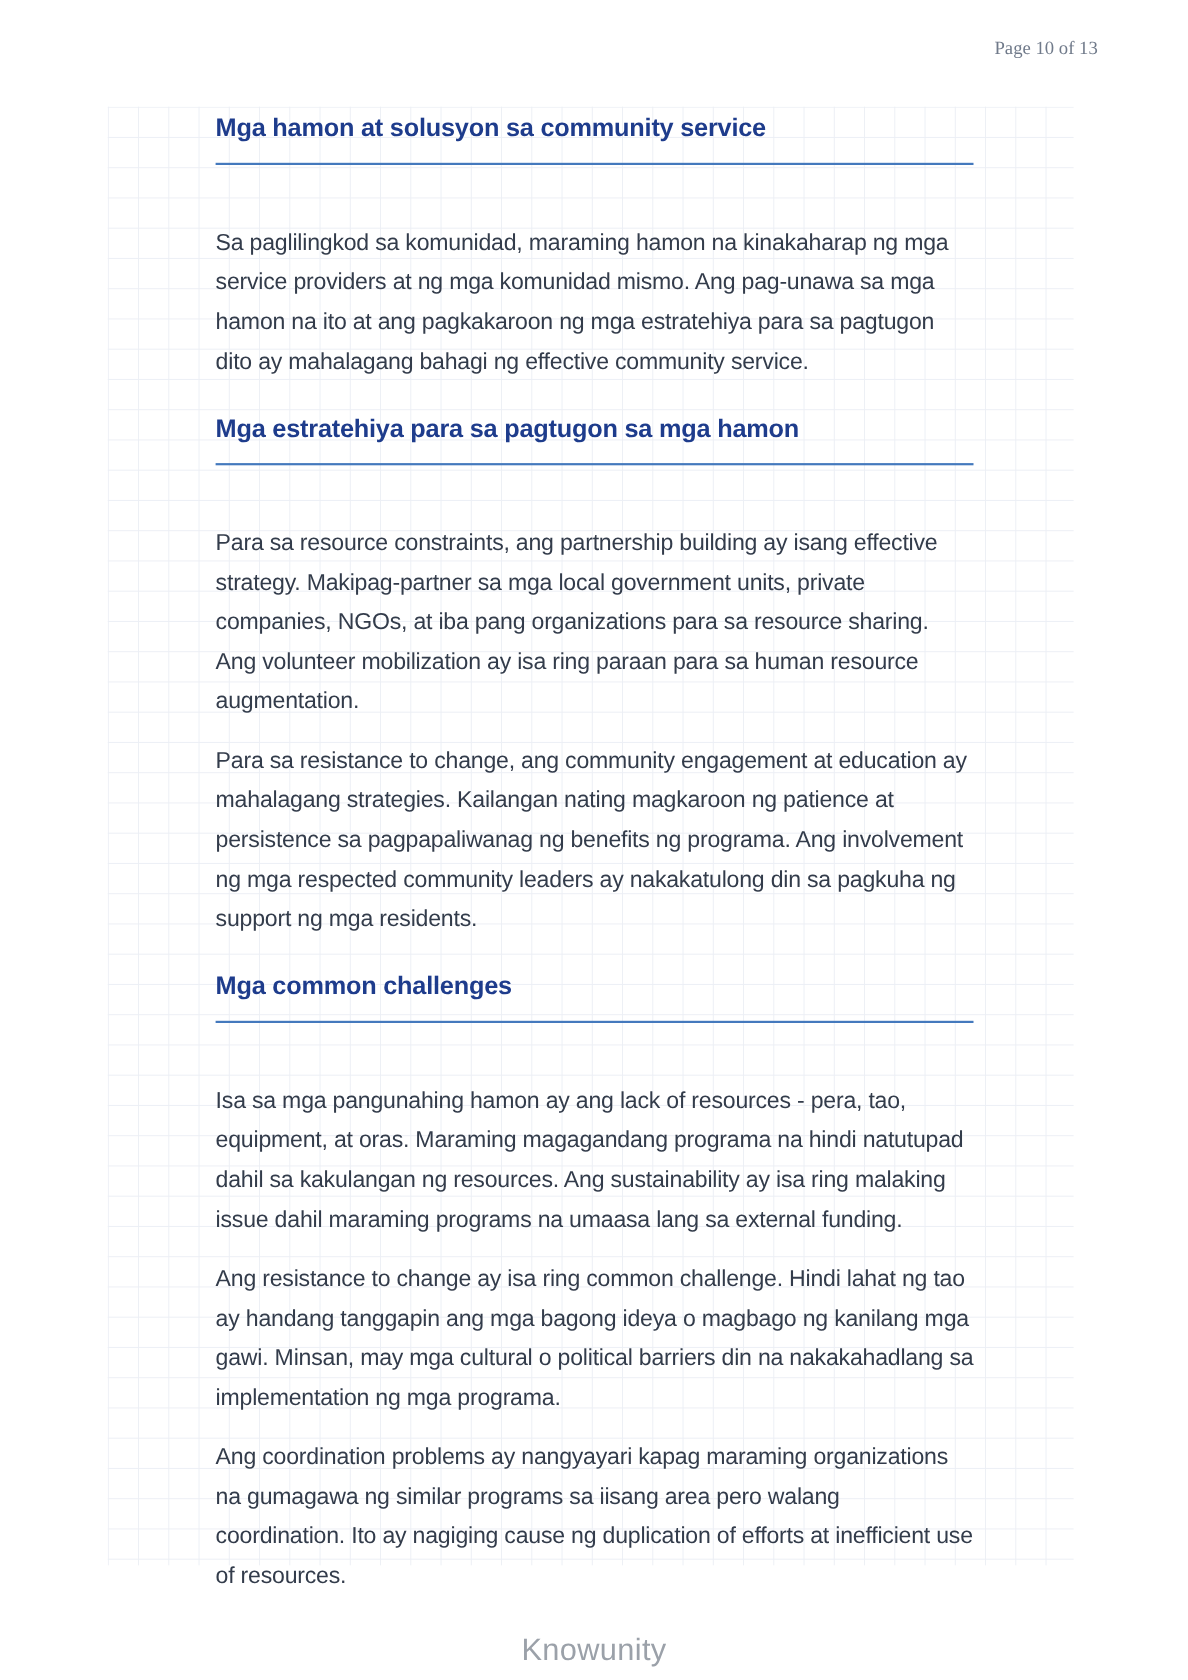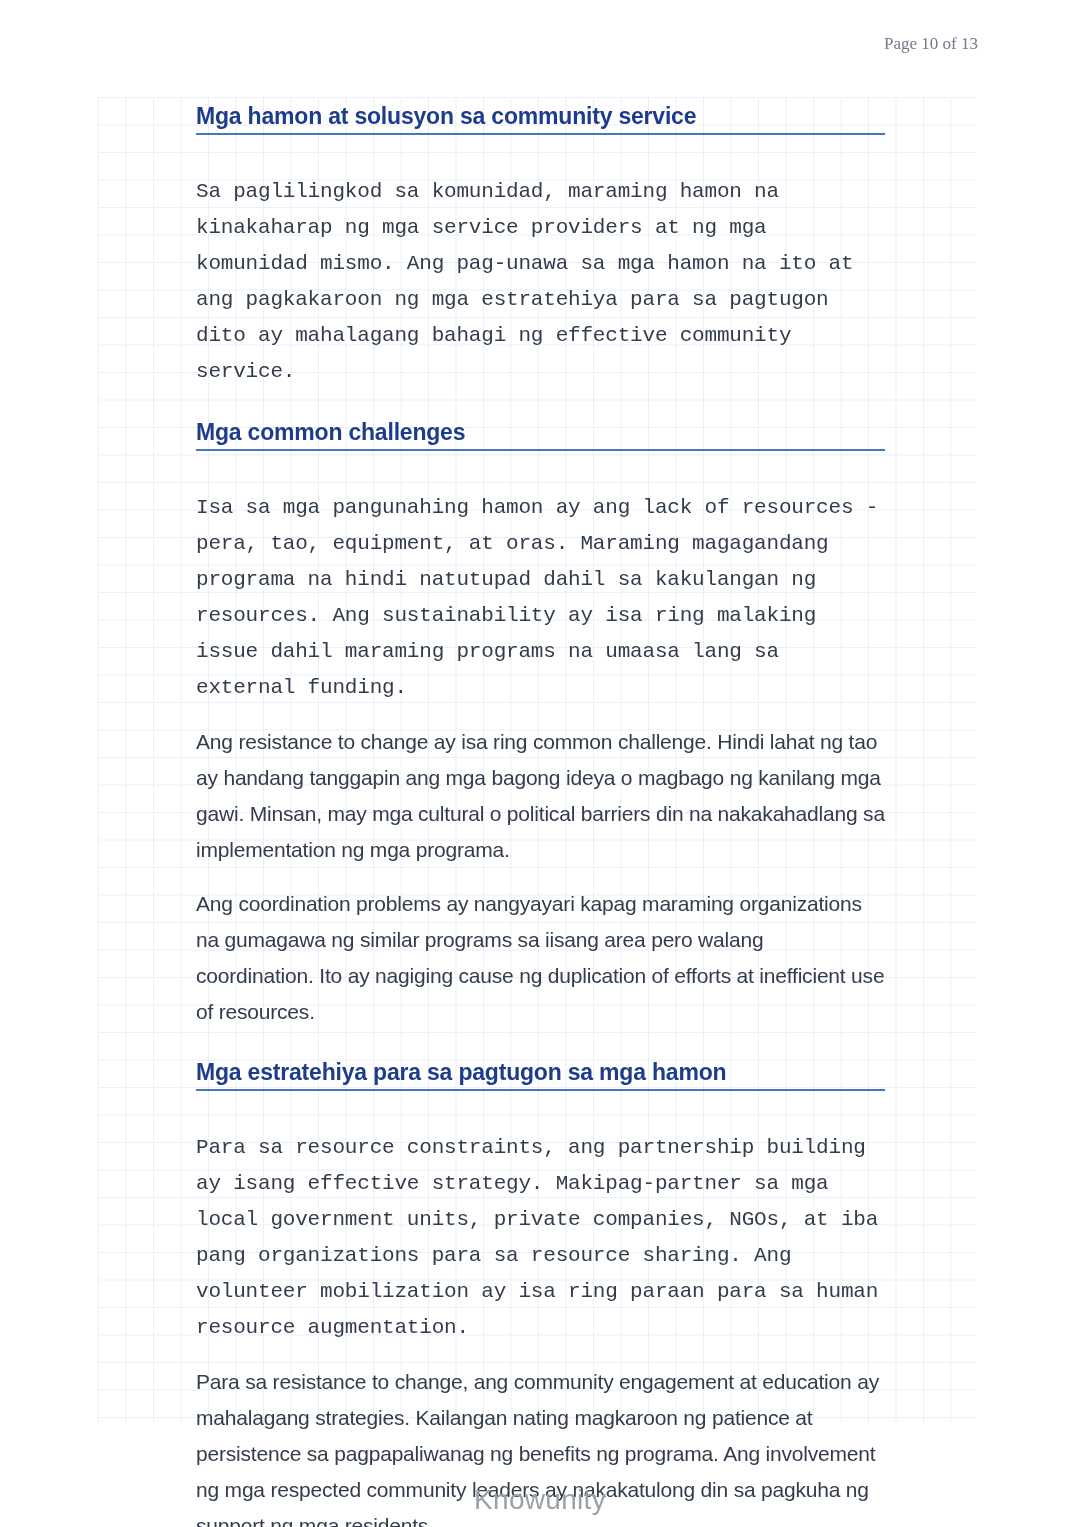--- a/index.html
+++ b/index.html
@@ -28,51 +28,51 @@
     height: 1326px;
     background-image:
       linear-gradient(to right, var(--grid_line) 1px, transparent 1px),
       linear-gradient(to bottom, var(--grid_line) 1px, transparent 1px);
     background-size: 27.5px 27.5px;
     pointer-events: none;
   }
   .page-number {
     position: absolute;
     top: 34px;
-    right: 102px;
+    right: 82px;
     font-family: "Liberation Serif", "DejaVu Serif", serif;
     font-size: 17px;
     color: var(--page_number);
     text-align: center;
   }
   .content {
     position: absolute;
     left: 196px;
     top: 97px;
     width: 689px;
   }
   .section-heading {
     margin: 28px 0 0 0;
     font-size: 23px;
     line-height: 29px;
     font-weight: bold;
     color: var(--heading);
-    padding-bottom: 2px;
+    padding-bottom: 17px;
     border-bottom: 2px solid var(--rule);
     letter-spacing: -0.2px;
   }
   .section:first-child .section-heading { margin-top: 5px; }
   .body-paragraph {
     margin: 18px 0 0 0;
     font-size: 21px;
     line-height: 36px;
     color: var(--body_text);
     letter-spacing: -0.2px;
   }
-  .section-heading + .body-paragraph { margin-top: 39px; font-family: Liberation Mono, monospace; }
+  .section-heading + .body-paragraph { margin-top: 53px; }
   .footer {
     position: absolute;
     top: 1484px;
     left: 0;
     width: 100%;
     text-align: center;
     font-size: 28px;
     color: var(--footer_text);
     letter-spacing: 0.3px;
   }
@@ -85,27 +85,27 @@
 <div class="page-number">Page 10 of 13</div>
 
 <div class="content">
 
   <div class="section">
     <h2 class="section-heading">Mga hamon at solusyon sa community service</h2>
     <p class="body-paragraph">Sa paglilingkod sa komunidad, maraming hamon na kinakaharap ng mga service providers at ng mga komunidad mismo. Ang pag-unawa sa mga hamon na ito at ang pagkakaroon ng mga estratehiya para sa pagtugon dito ay mahalagang bahagi ng effective community service.</p>
   </div>
 
   <div class="section">
+    <h2 class="section-heading">Mga estratehiya para sa pagtugon sa mga hamon</h2>
+    <p class="body-paragraph">Para sa resource constraints, ang partnership building ay isang effective strategy. Makipag-partner sa mga local government units, private companies, NGOs, at iba pang organizations para sa resource sharing. Ang volunteer mobilization ay isa ring paraan para sa human resource augmentation.</p>
+    <p class="body-paragraph">Para sa resistance to change, ang community engagement at education ay mahalagang strategies. Kailangan nating magkaroon ng patience at persistence sa pagpapaliwanag ng benefits ng programa. Ang involvement ng mga respected community leaders ay nakakatulong din sa pagkuha ng support ng mga residents.</p>
+  </div>
+
+  <div class="section">
     <h2 class="section-heading">Mga common challenges</h2>
     <p class="body-paragraph">Isa sa mga pangunahing hamon ay ang lack of resources - pera, tao, equipment, at oras. Maraming magagandang programa na hindi natutupad dahil sa kakulangan ng resources. Ang sustainability ay isa ring malaking issue dahil maraming programs na umaasa lang sa external funding.</p>
     <p class="body-paragraph">Ang resistance to change ay isa ring common challenge. Hindi lahat ng tao ay handang tanggapin ang mga bagong ideya o magbago ng kanilang mga gawi. Minsan, may mga cultural o political barriers din na nakakahadlang sa implementation ng mga programa.</p>
     <p class="body-paragraph">Ang coordination problems ay nangyayari kapag maraming organizations na gumagawa ng similar programs sa iisang area pero walang coordination. Ito ay nagiging cause ng duplication of efforts at inefficient use of resources.</p>
-  </div>
-
-  <div class="section">
-    <h2 class="section-heading">Mga estratehiya para sa pagtugon sa mga hamon</h2>
-    <p class="body-paragraph">Para sa resource constraints, ang partnership building ay isang effective strategy. Makipag-partner sa mga local government units, private companies, NGOs, at iba pang organizations para sa resource sharing. Ang volunteer mobilization ay isa ring paraan para sa human resource augmentation.</p>
-    <p class="body-paragraph">Para sa resistance to change, ang community engagement at education ay mahalagang strategies. Kailangan nating magkaroon ng patience at persistence sa pagpapaliwanag ng benefits ng programa. Ang involvement ng mga respected community leaders ay nakakatulong din sa pagkuha ng support ng mga residents.</p>
   </div>
 
 </div>
 
 <div class="footer">Knowunity</div>
 
 </body></html>

